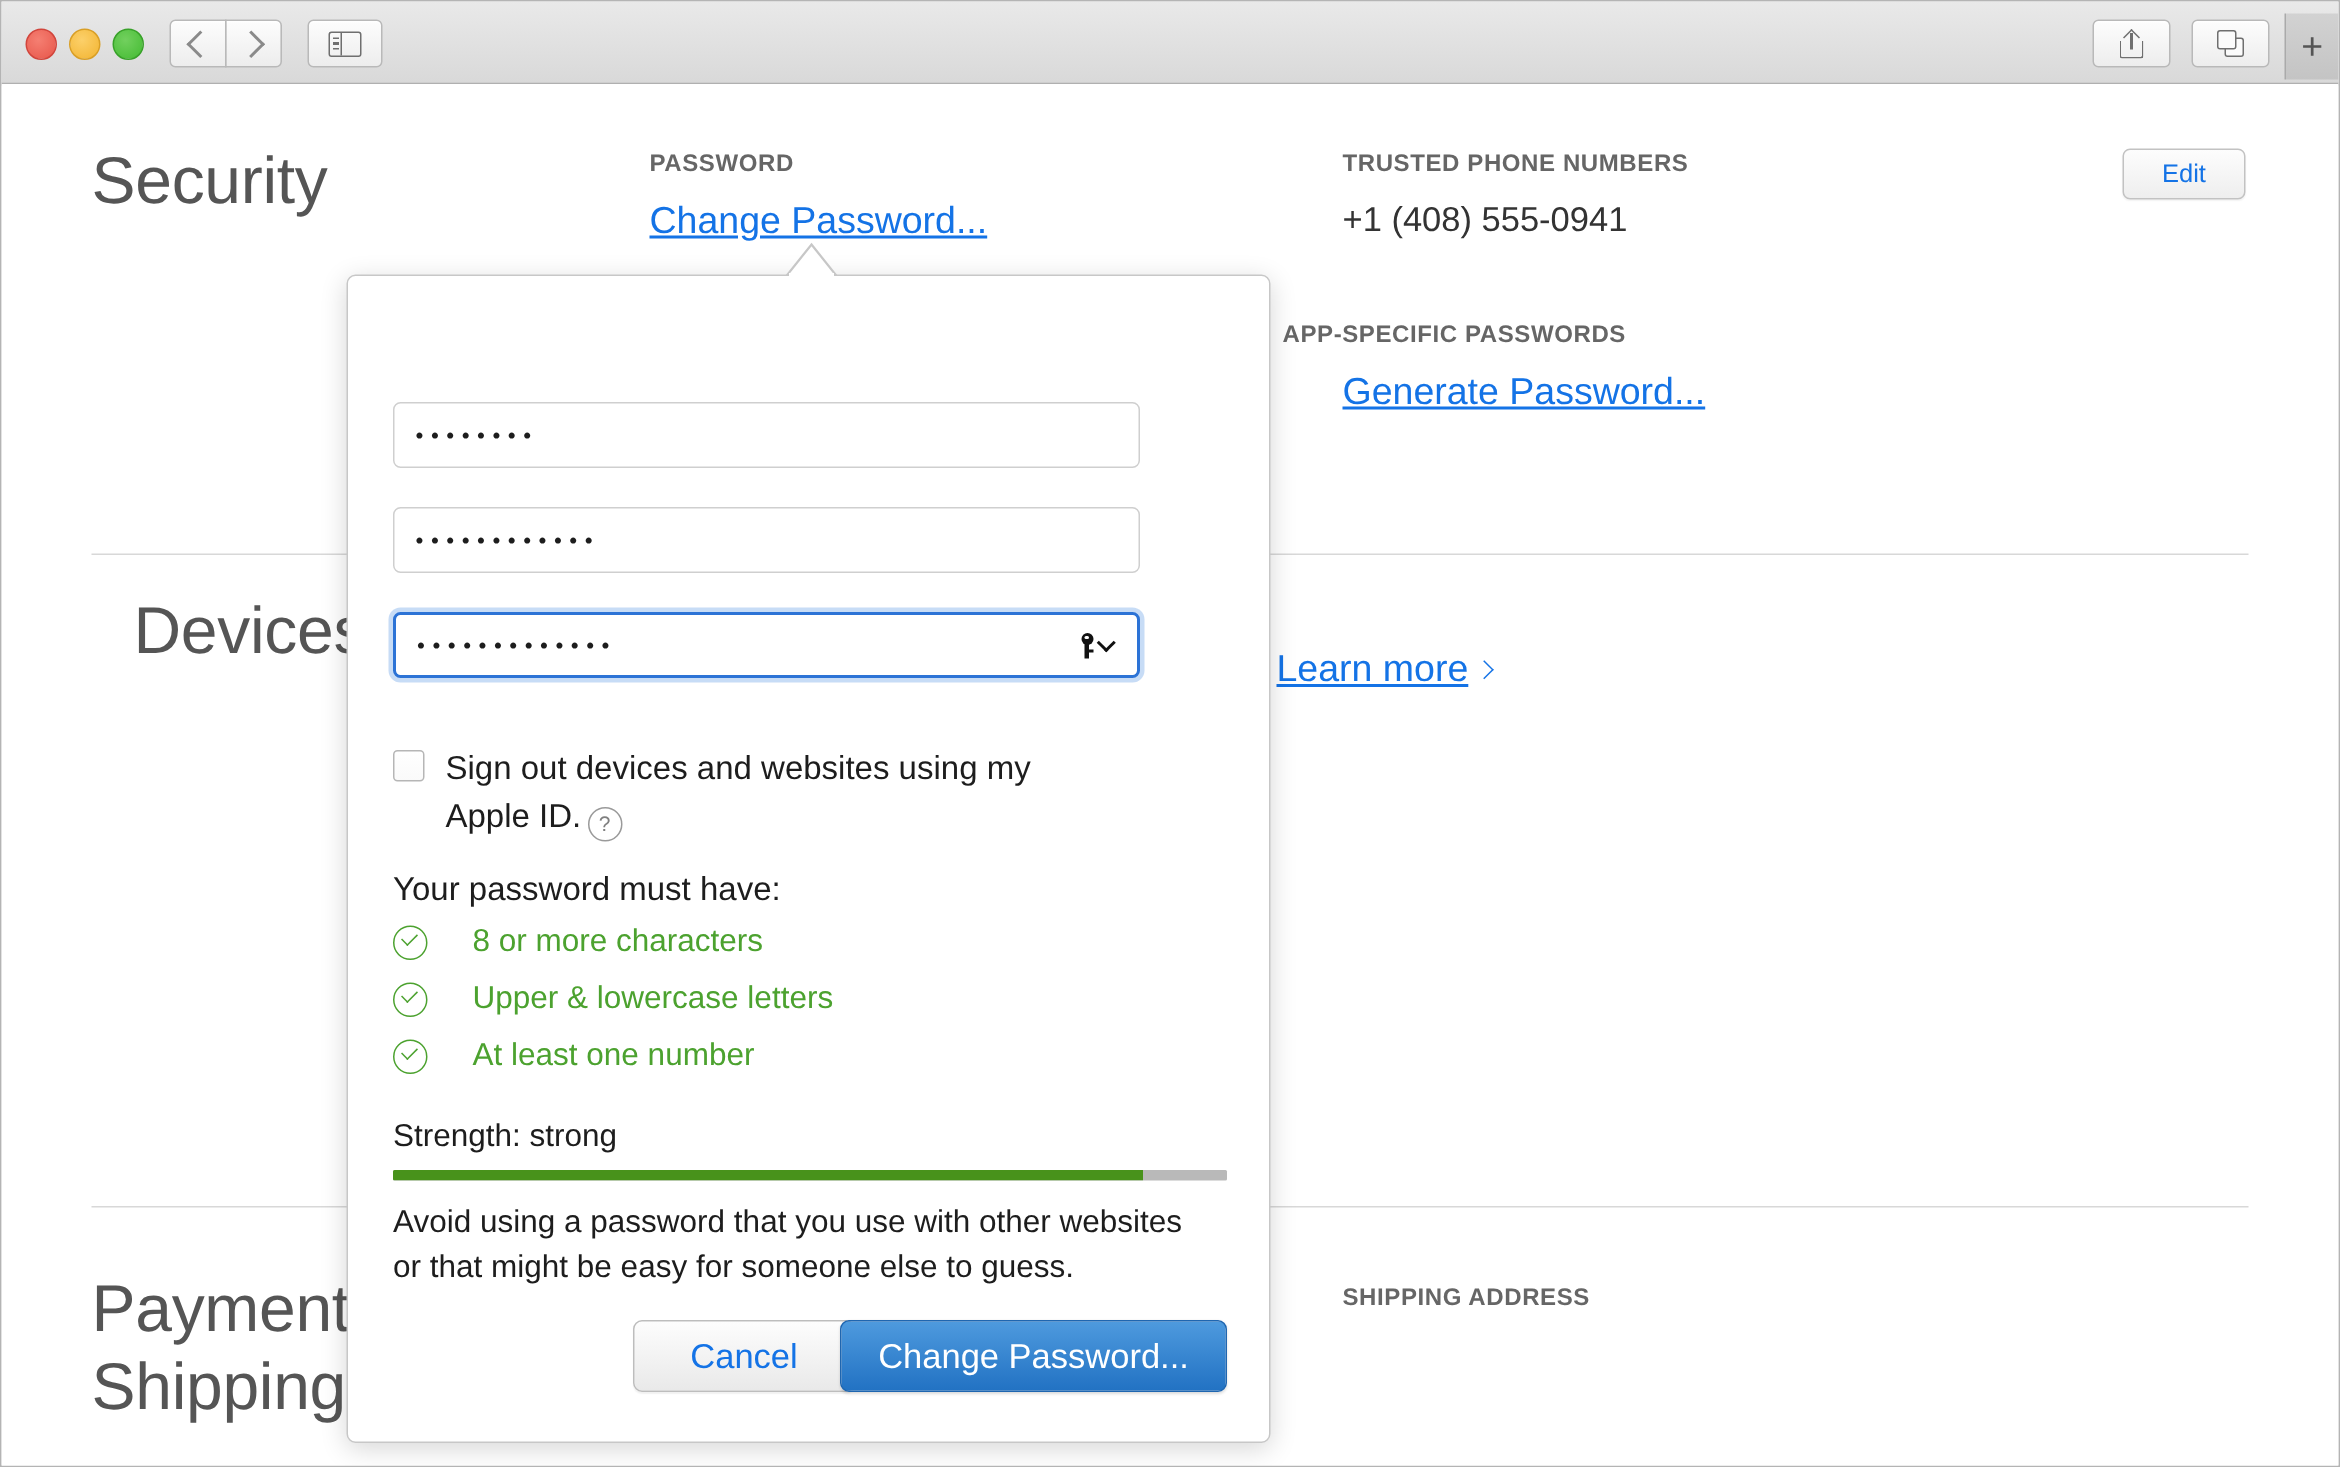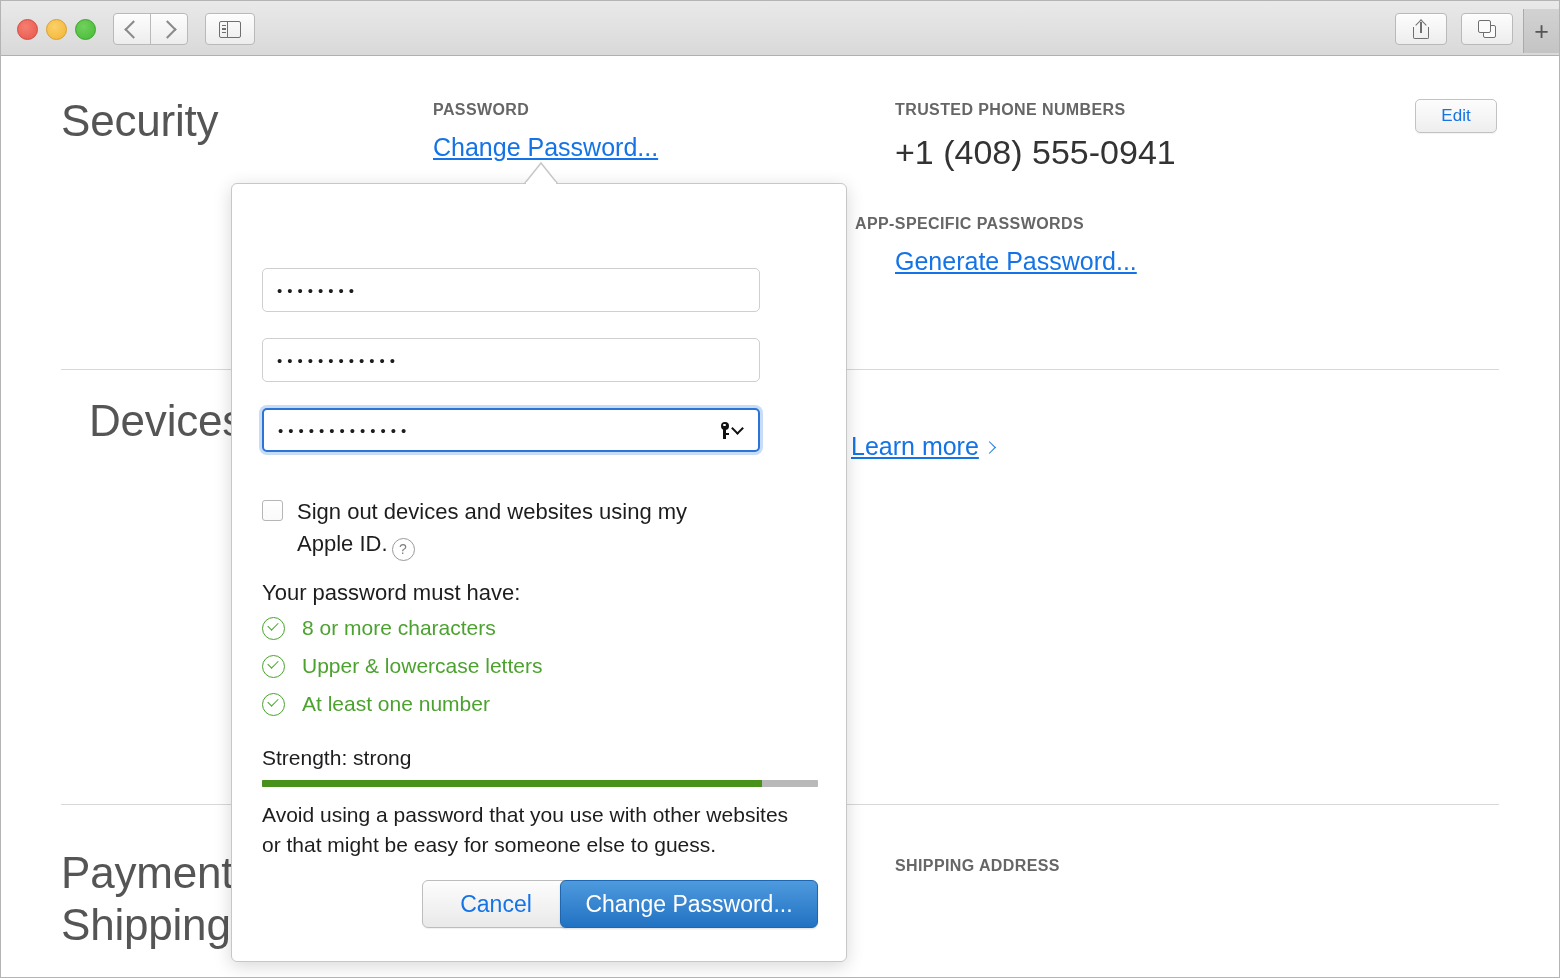--- a/index.html
+++ b/index.html
@@ -230,21 +230,21 @@
     font-size: 25px;
     font-weight: 300;
     white-space: nowrap;
   }
 
   #lbl-password        { left: 432px;  top: 44px; }
   #link-change-password{ left: 432px;  top: 76px; }
   #lbl-trusted-phone   { left: 894px;  top: 44px; }
   #val-phone {
     position: absolute; left: 894px; top: 76px;
-    color: #333333; font-size: 34px; font-weight: 300; white-space: nowrap;
+    color: #333333; font-size: 23px; font-weight: 300; white-space: nowrap;
   }
   #lbl-app-specific    { left: 854px;  top: 158px; }
   #link-generate-pwd   { left: 894px;  top: 190px; }
   #link-learn-more     { left: 850px;  top: 375px; }
   #lbl-shipping-address{ left: 894px;  top: 800px; }
   #link-add-shipping   { left: 894px;  top: 832px; }
   #link-add-card       { left: 432px;  top: 832px; }
 
   .chev-small {
     display: inline-block;
@@ -402,21 +402,21 @@
     left: 30px; top: 396px;
     color: #1d1d1d;
     font-size: 22px;
     font-weight: 300;
   }
   .req-item {
     position: absolute;
     left: 30px;
     display: flex;
     align-items: center;
-    gap: 17px;
+    gap: 30px;
   }
   #req-0 { top: 432px; }
   #req-1 { top: 470px; }
   #req-2 { top: 508px; }
   .check-circle {
     width: 21px; height: 21px;
     border: 1.4px solid #4ca22f;
     border-radius: 50%;
     position: relative;
     flex: 0 0 auto;

